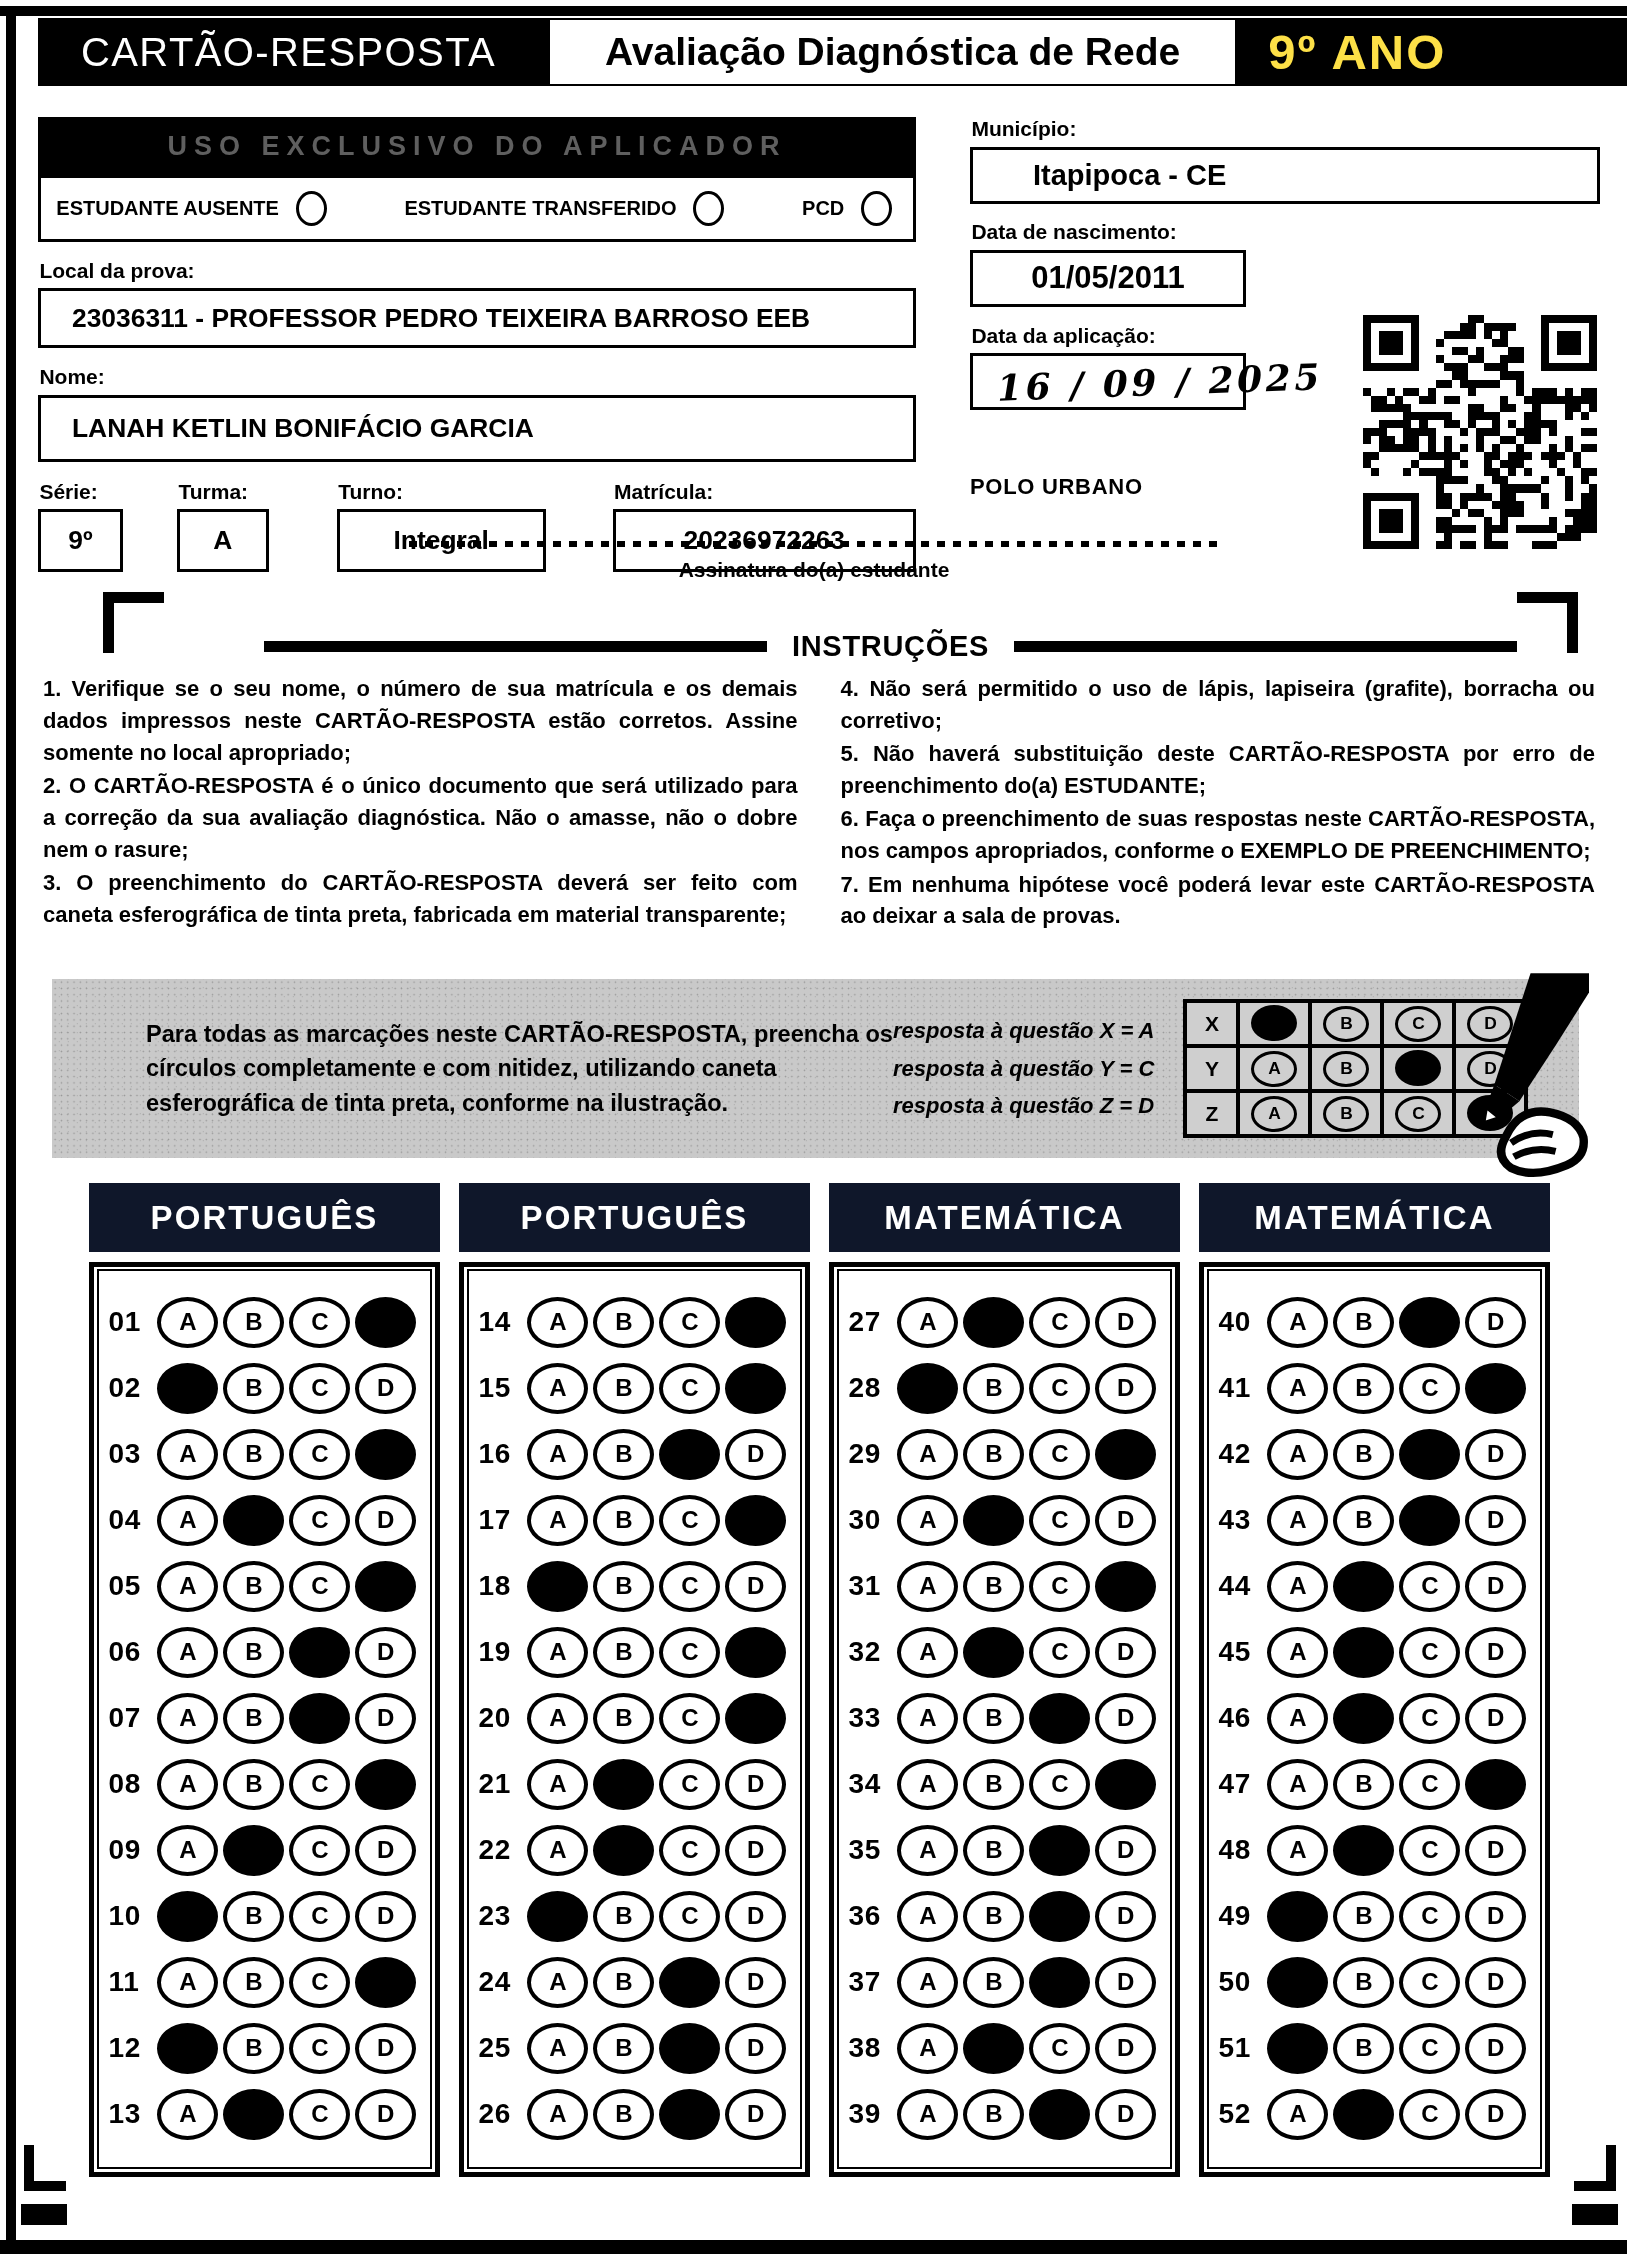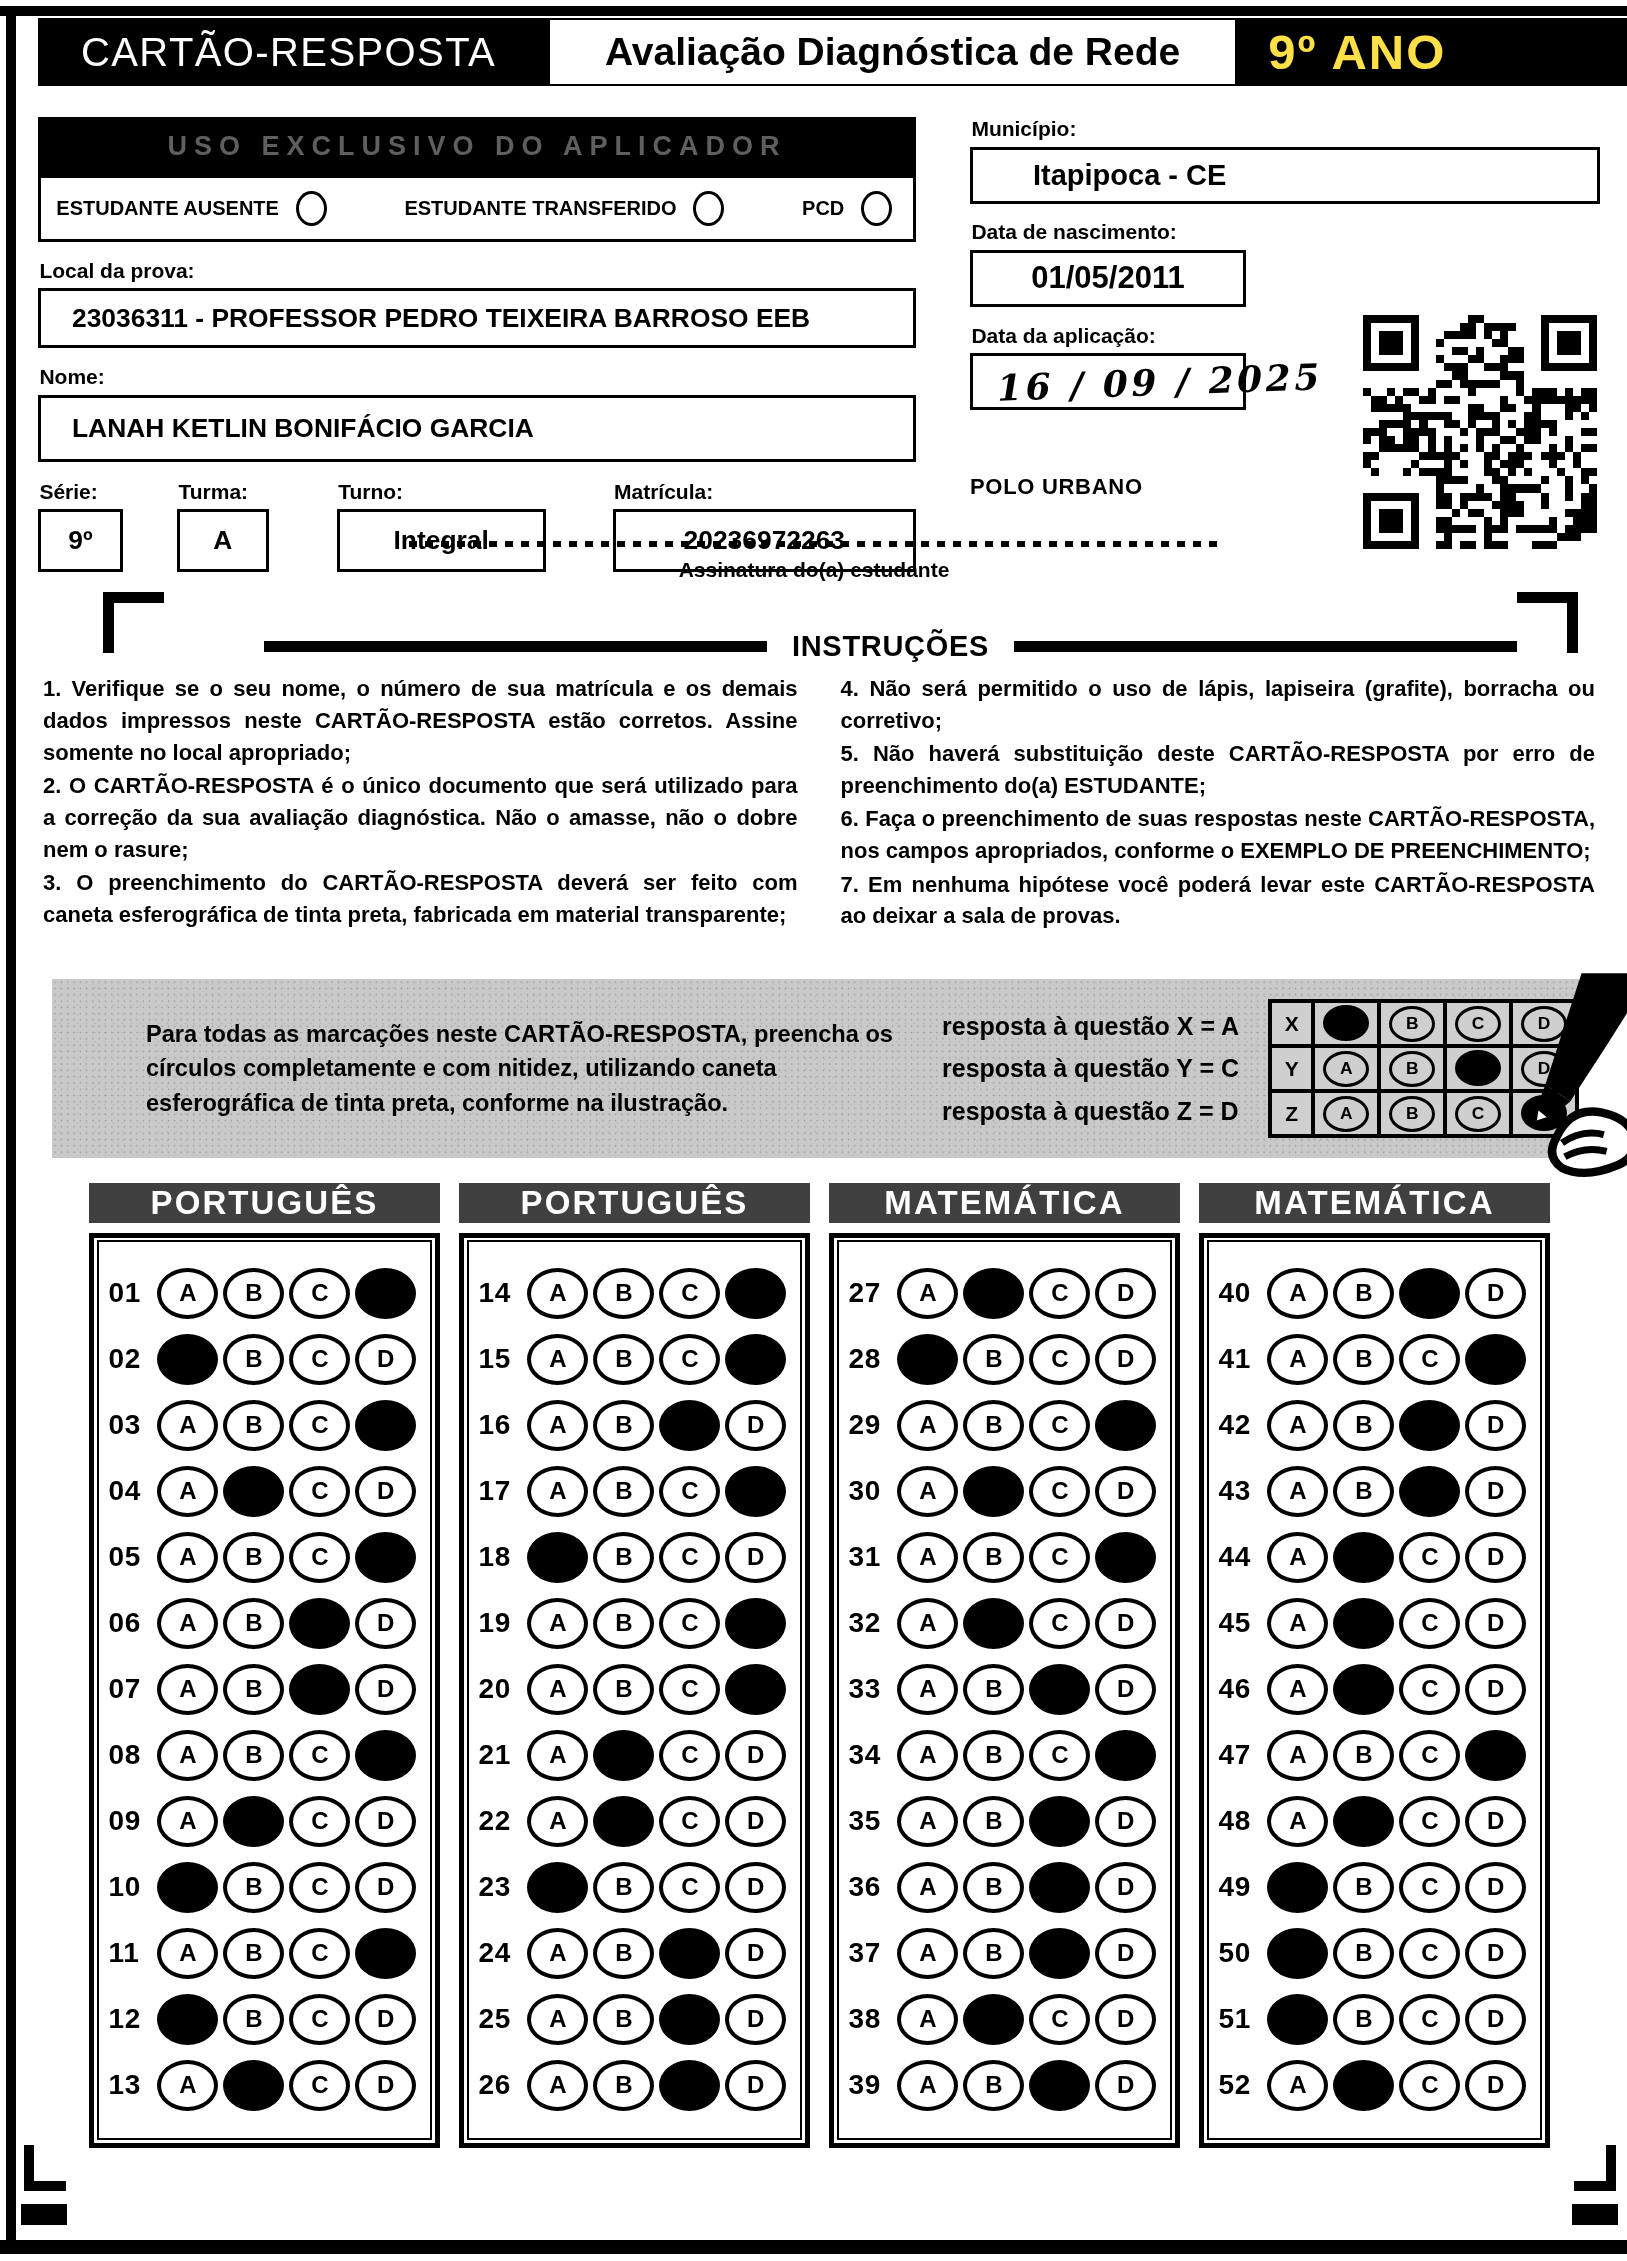--- a/index.html
+++ b/index.html
@@ -77,34 +77,34 @@
   .inst-col { flex:1; }
   .inst-item { font-size:22px; font-weight:bold; line-height:1.45; text-align:justify; margin-bottom:1.4px; }
 
   
   .example { position:absolute; top:979px; left:52px; right:49px; height:179px;
              background-color:#c9c9c9;
              background-image: radial-gradient(#979797 0.7px, transparent 1px), radial-gradient(#a8a8a8 0.7px, transparent 1px);
              background-size: 6.3px 6.3px, 9px 9px; background-position: 0 0, 2.8px 4.2px;
              display:flex; align-items:center; }
   .ex-text { width:747px; flex:none; margin-left:94px; font-size:23.6px; font-weight:bold; line-height:1.45; }
-  .ex-legend { margin-left:49px; font-size:25px; font-weight:bold; line-height:1.7; white-space:nowrap; }
+  .ex-legend { font-size:22px; font-weight:bold; line-height:1.7; white-space:nowrap;font-style:italic; }
   .ex-grid-wrap { position:relative; margin-left:29px; }
   .ex-grid { border-collapse:collapse; }
   .ex-cell { border:4.2px solid #000; width:72px; height:45px; text-align:center; vertical-align:middle; background:#cfcfcf; }
   .ex-label-cell { width:53px; font-size:21px; font-weight:bold; }
   .ex-bubble { display:inline-flex; align-items:center; justify-content:center; width:46px; height:36px;
                border:3.5px solid #000; border-radius:50%; font-size:17.4px; font-weight:bold; background:transparent; }
   .ex-bubble.filled { background:#000; }
   .ex-hand { position:absolute; right:-61px; top:-26.4px; width:167px; height:209px; pointer-events:none; }
 
   
   .answers { position:absolute; top:1183px; left:89px; right:78px; display:flex; gap:19px; }
   .ans-col { flex:1; min-width:0; }
-  .ans-header { background:#404040; color:#fff; height:40px; display:flex; align-items:center; justify-content:center;
+  .ans-header { background:#0f172a; color:#fff; height:69px; display:flex; align-items:center; justify-content:center;
                 font-size:33px; font-weight:bold; letter-spacing:2.1px; }
   .ans-box { margin-top:9.7px; border:5.6px solid #000; background:#fff; }
   .ans-inner { border:2.8px solid #000; margin:2.8px; padding:18px 14px 19.5px 9.7px; }
   .ans-row { display:flex; align-items:center; height:66px; }
   .q-num { width:49px; flex:none; font-size:28px; font-weight:bold; letter-spacing:0.7px; }
   .bubble-group { flex:1; display:flex; justify-content:space-between; }
   .bubble { width:61px; height:51px; border:4.2px solid #000; border-radius:50%;
             display:flex; align-items:center; justify-content:center; font-size:24px; font-weight:bold; background:#fff; }
   .bubble.filled { background:#000; border-color:#000; }
 </style>

